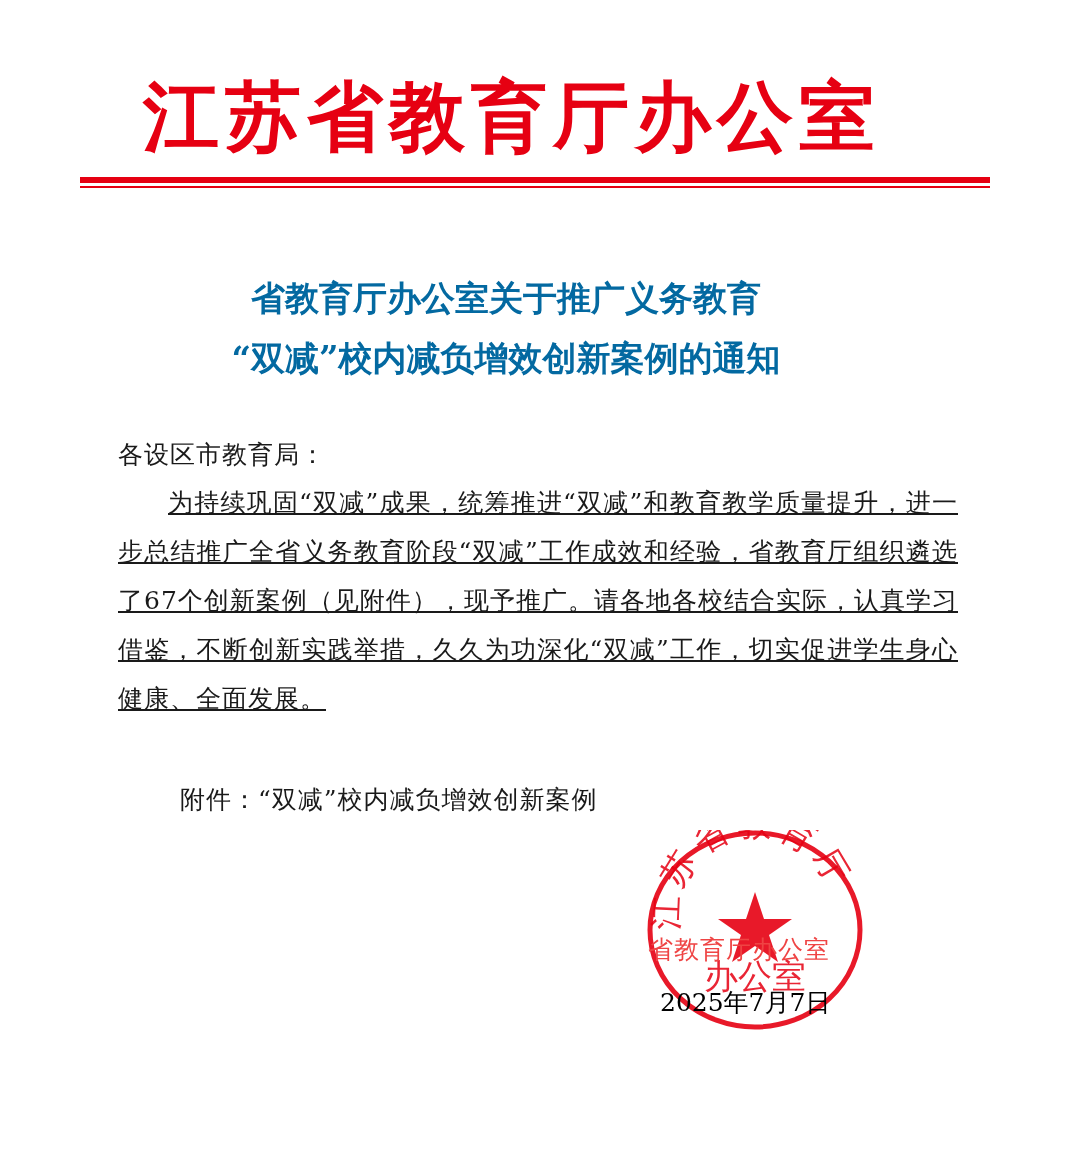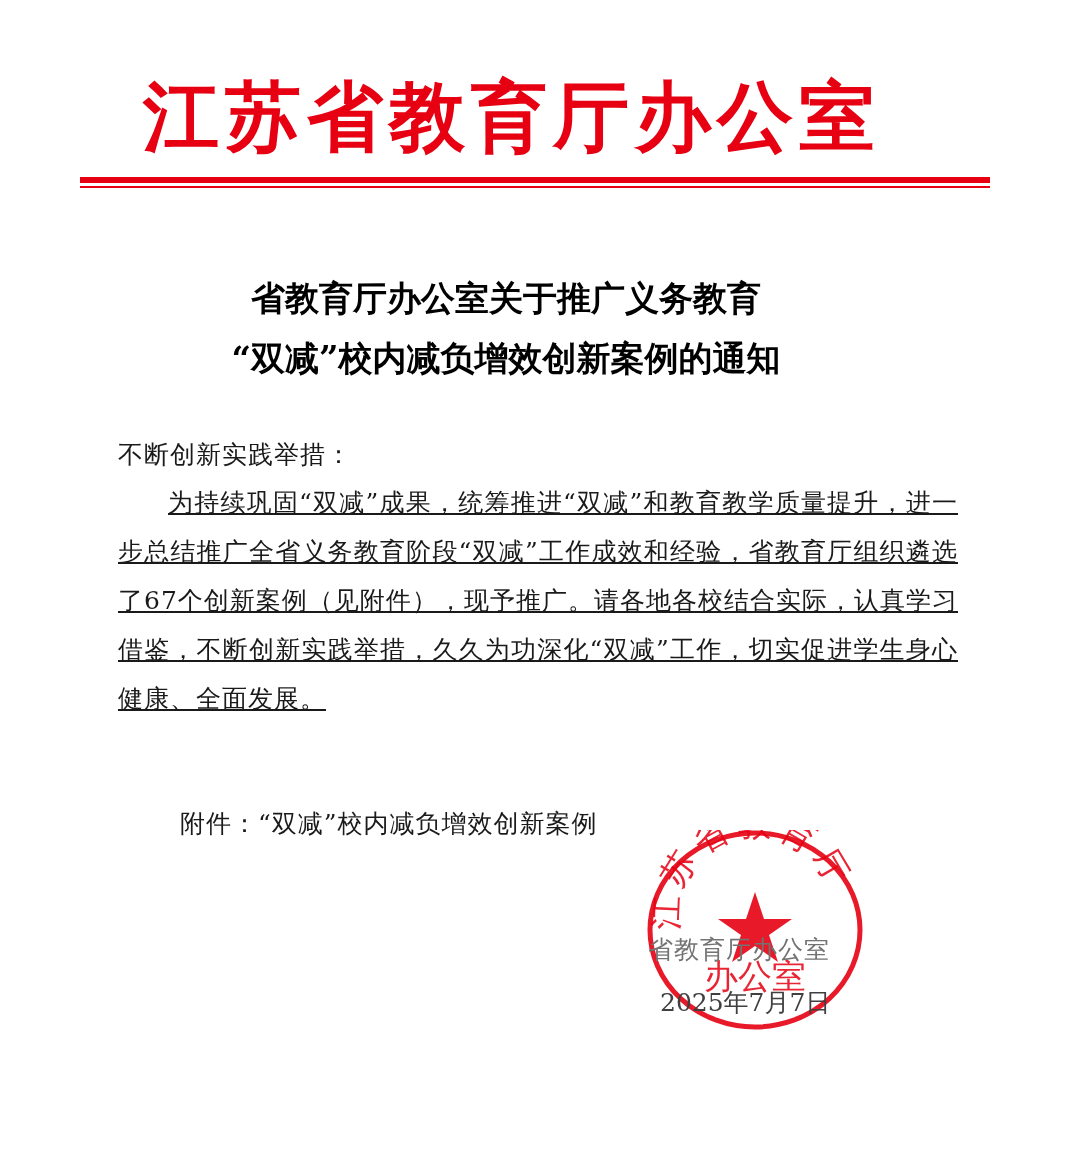--- a/index.html
+++ b/index.html
@@ -4,43 +4,43 @@
   <style>
     html, body { margin: 0; padding: 0; background: #ffffff; }
     body { width: 1080px; height: 1156px; position: relative; overflow: hidden;
            font-family: "DejaVu Serif", "Liberation Serif", serif; color: #1a1a1a; }
     .masthead { position: absolute; left: 0; top: 72px; width: 1024px; text-align: center;
                 font-family: "DejaVu Serif", serif; font-weight: bold; font-size: 76px;
                 letter-spacing: 6px; color: #e60012; line-height: 90px; }
     .rule-thick { position: absolute; left: 80px; top: 177px; width: 910px; height: 6px; background: #e60012; }
     .rule-thin { position: absolute; left: 80px; top: 186px; width: 910px; height: 2px; background: #e60012; }
     .title { position: absolute; left: 0; width: 1012px; text-align: center;
-             font-family: "DejaVu Serif", serif; font-weight: bold; font-size: 34px; color: #000000; line-height: 52px; }
+             font-family: "DejaVu Serif", serif; font-weight: bold; font-size: 34px; color: #0369a1; line-height: 52px; }
     .title.l1 { top: 272px; }
     .title.l2 { top: 324px; margin-top: 8px; }
     .body-text { position: absolute; left: 118px; width: 840px; font-size: 25px; line-height: 49px; color: #1a1a1a; letter-spacing: 1px; }
     .salutation { top: 430px; }
     .para { top: 478px; }
     .para p { margin: 0; text-indent: 2em; text-align: justify; text-decoration: underline; }
-    .attachment { position: absolute; left: 180px; top: 780px; font-size: 25px; line-height: 40px; letter-spacing: 1px; margin-top: 24px; }
+    .attachment { position: absolute; left: 180px; top: 780px; font-size: 25px; line-height: 40px; letter-spacing: 1px; }
     .seal { position: absolute; left: 646px; top: 830px; width: 218px; height: 200px; }
-    .signer { position: absolute; left: 648px; top: 930px; font-size: 25px; line-height: 40px; letter-spacing: 1px; color: #737373; }
-    .date { position: absolute; left: 660px; top: 983px; font-size: 25px; line-height: 40px; color: #404040; }
+    .signer { position: absolute; left: 648px; top: 930px; font-size: 25px; line-height: 40px; letter-spacing: 1px; color: #ef4444; }
+    .date { position: absolute; left: 660px; top: 983px; font-size: 25px; line-height: 40px; color: #000000; }
   </style>
 </head>
 <body>
 
 <div class="masthead">江苏省教育厅办公室</div>
 <div class="rule-thick"></div>
 <div class="rule-thin"></div>
 
 <div class="title l1">省教育厅办公室关于推广义务教育</div>
 <div class="title l2">“双减”校内减负增效创新案例的通知</div>
 
-<div class="body-text salutation">不断创新实践举措：</div>
+<div class="body-text salutation">各设区市教育局：</div>
 <div class="body-text para">
   <p>为持续巩固“双减”成果，统筹推进“双减”和教育教学质量提升，进一步总结推广全省义务教育阶段“双减”工作成效和经验，省教育厅组织遴选了67个创新案例（见附件），现予推广。请各地各校结合实际，认真学习借鉴，不断创新实践举措，久久为功深化“双减”工作，切实促进学生身心健康、全面发展。</p>
 </div>
 
 <div class="attachment">附件：“双减”校内减负增效创新案例</div>
 
 <div class="seal">
   <svg width="218" height="200" viewBox="0 0 218 200">
     <defs>
       <path id="sealArc" d="M 40 118 A 78 78 0 1 1 180 118"></path>

